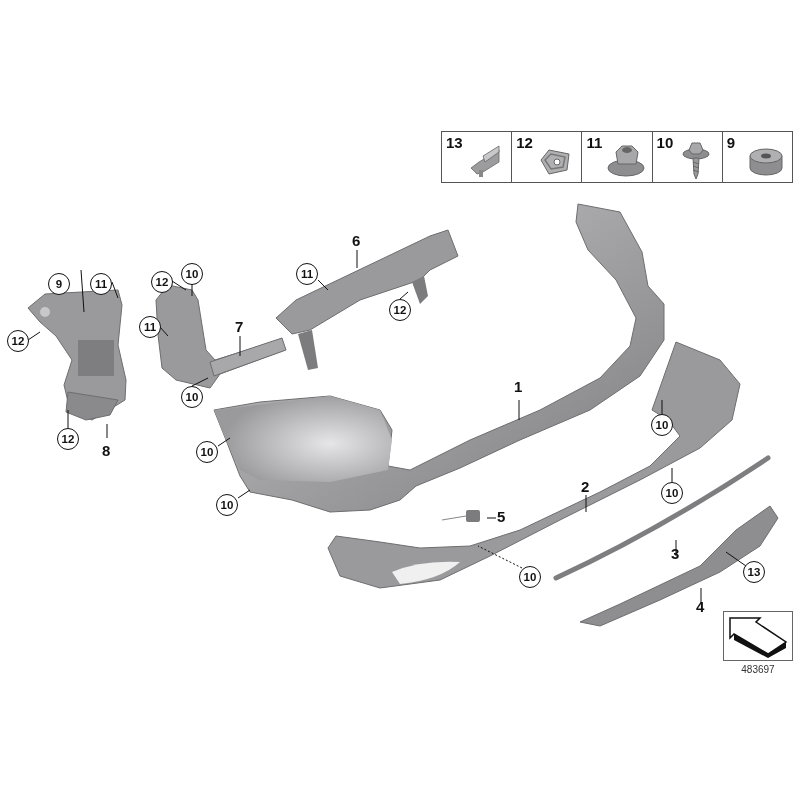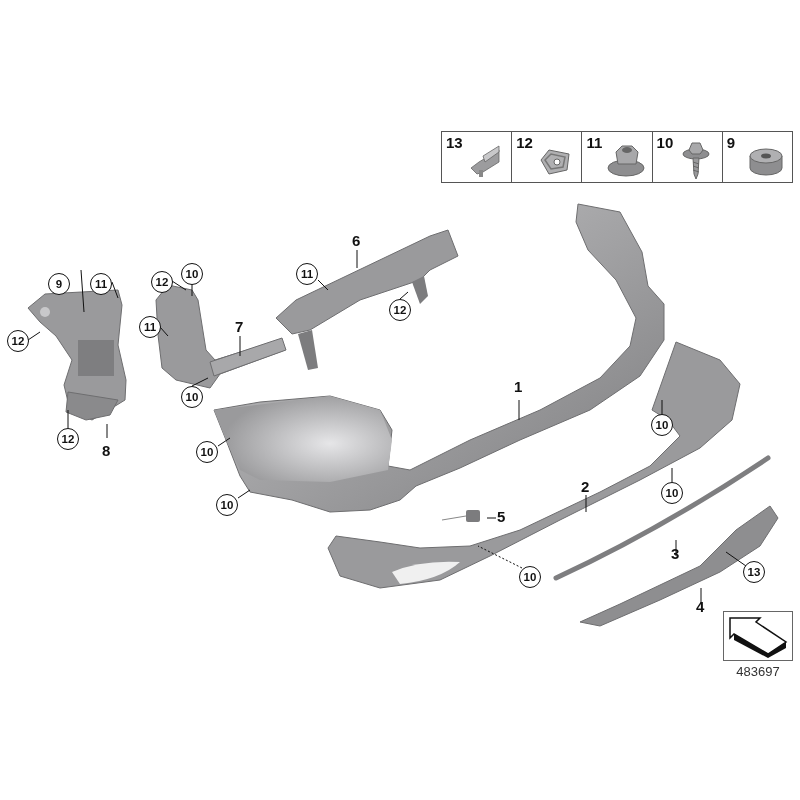--- a/index.html
+++ b/index.html
@@ -7,21 +7,21 @@
   #stage { position:absolute; left:0; top:0; width:800px; height:572px; }
   .legend { position:absolute; left:441px; top:131px; width:350px; height:50px; border:1px solid #555; display:flex; background:#fff; }
   .legend-cell { flex:1; border-right:1px solid #555; position:relative; }
   .legend-cell:last-child { border-right:none; }
   .legend-num { position:absolute; left:4px; top:2px; font-weight:bold; font-size:15px; color:#111; }
   .legend-icon { position:absolute; right:6px; top:8px; width:40px; height:40px; }
   .callout { position:absolute; width:22px; height:22px; border:1.6px solid #111; border-radius:50%; background:#fff;
              display:flex; align-items:center; justify-content:center; font-weight:bold; font-size:11.5px; color:#111; box-sizing:border-box; }
   .partnum { position:absolute; font-weight:bold; font-size:15px; color:#111; }
   .orient-box { position:absolute; left:723px; top:611px; width:68px; height:48px; border:1px solid #666; background:#fff; }
-  .diagram-id { position:absolute; left:724px; top:664px; width:68px; text-align:center; font-size:13px; color:#333; }
+  .diagram-id { position:absolute; left:724px; top:664px; width:68px; text-align:center; font-size:10px; color:#333; }
 </style>
 </head>
 <body>
 
 <div id="stage">
 
   <div class="legend">
     <div class="legend-cell">
       <span class="legend-num">13</span>
       <svg class="legend-icon" viewBox="0 0 40 40">

